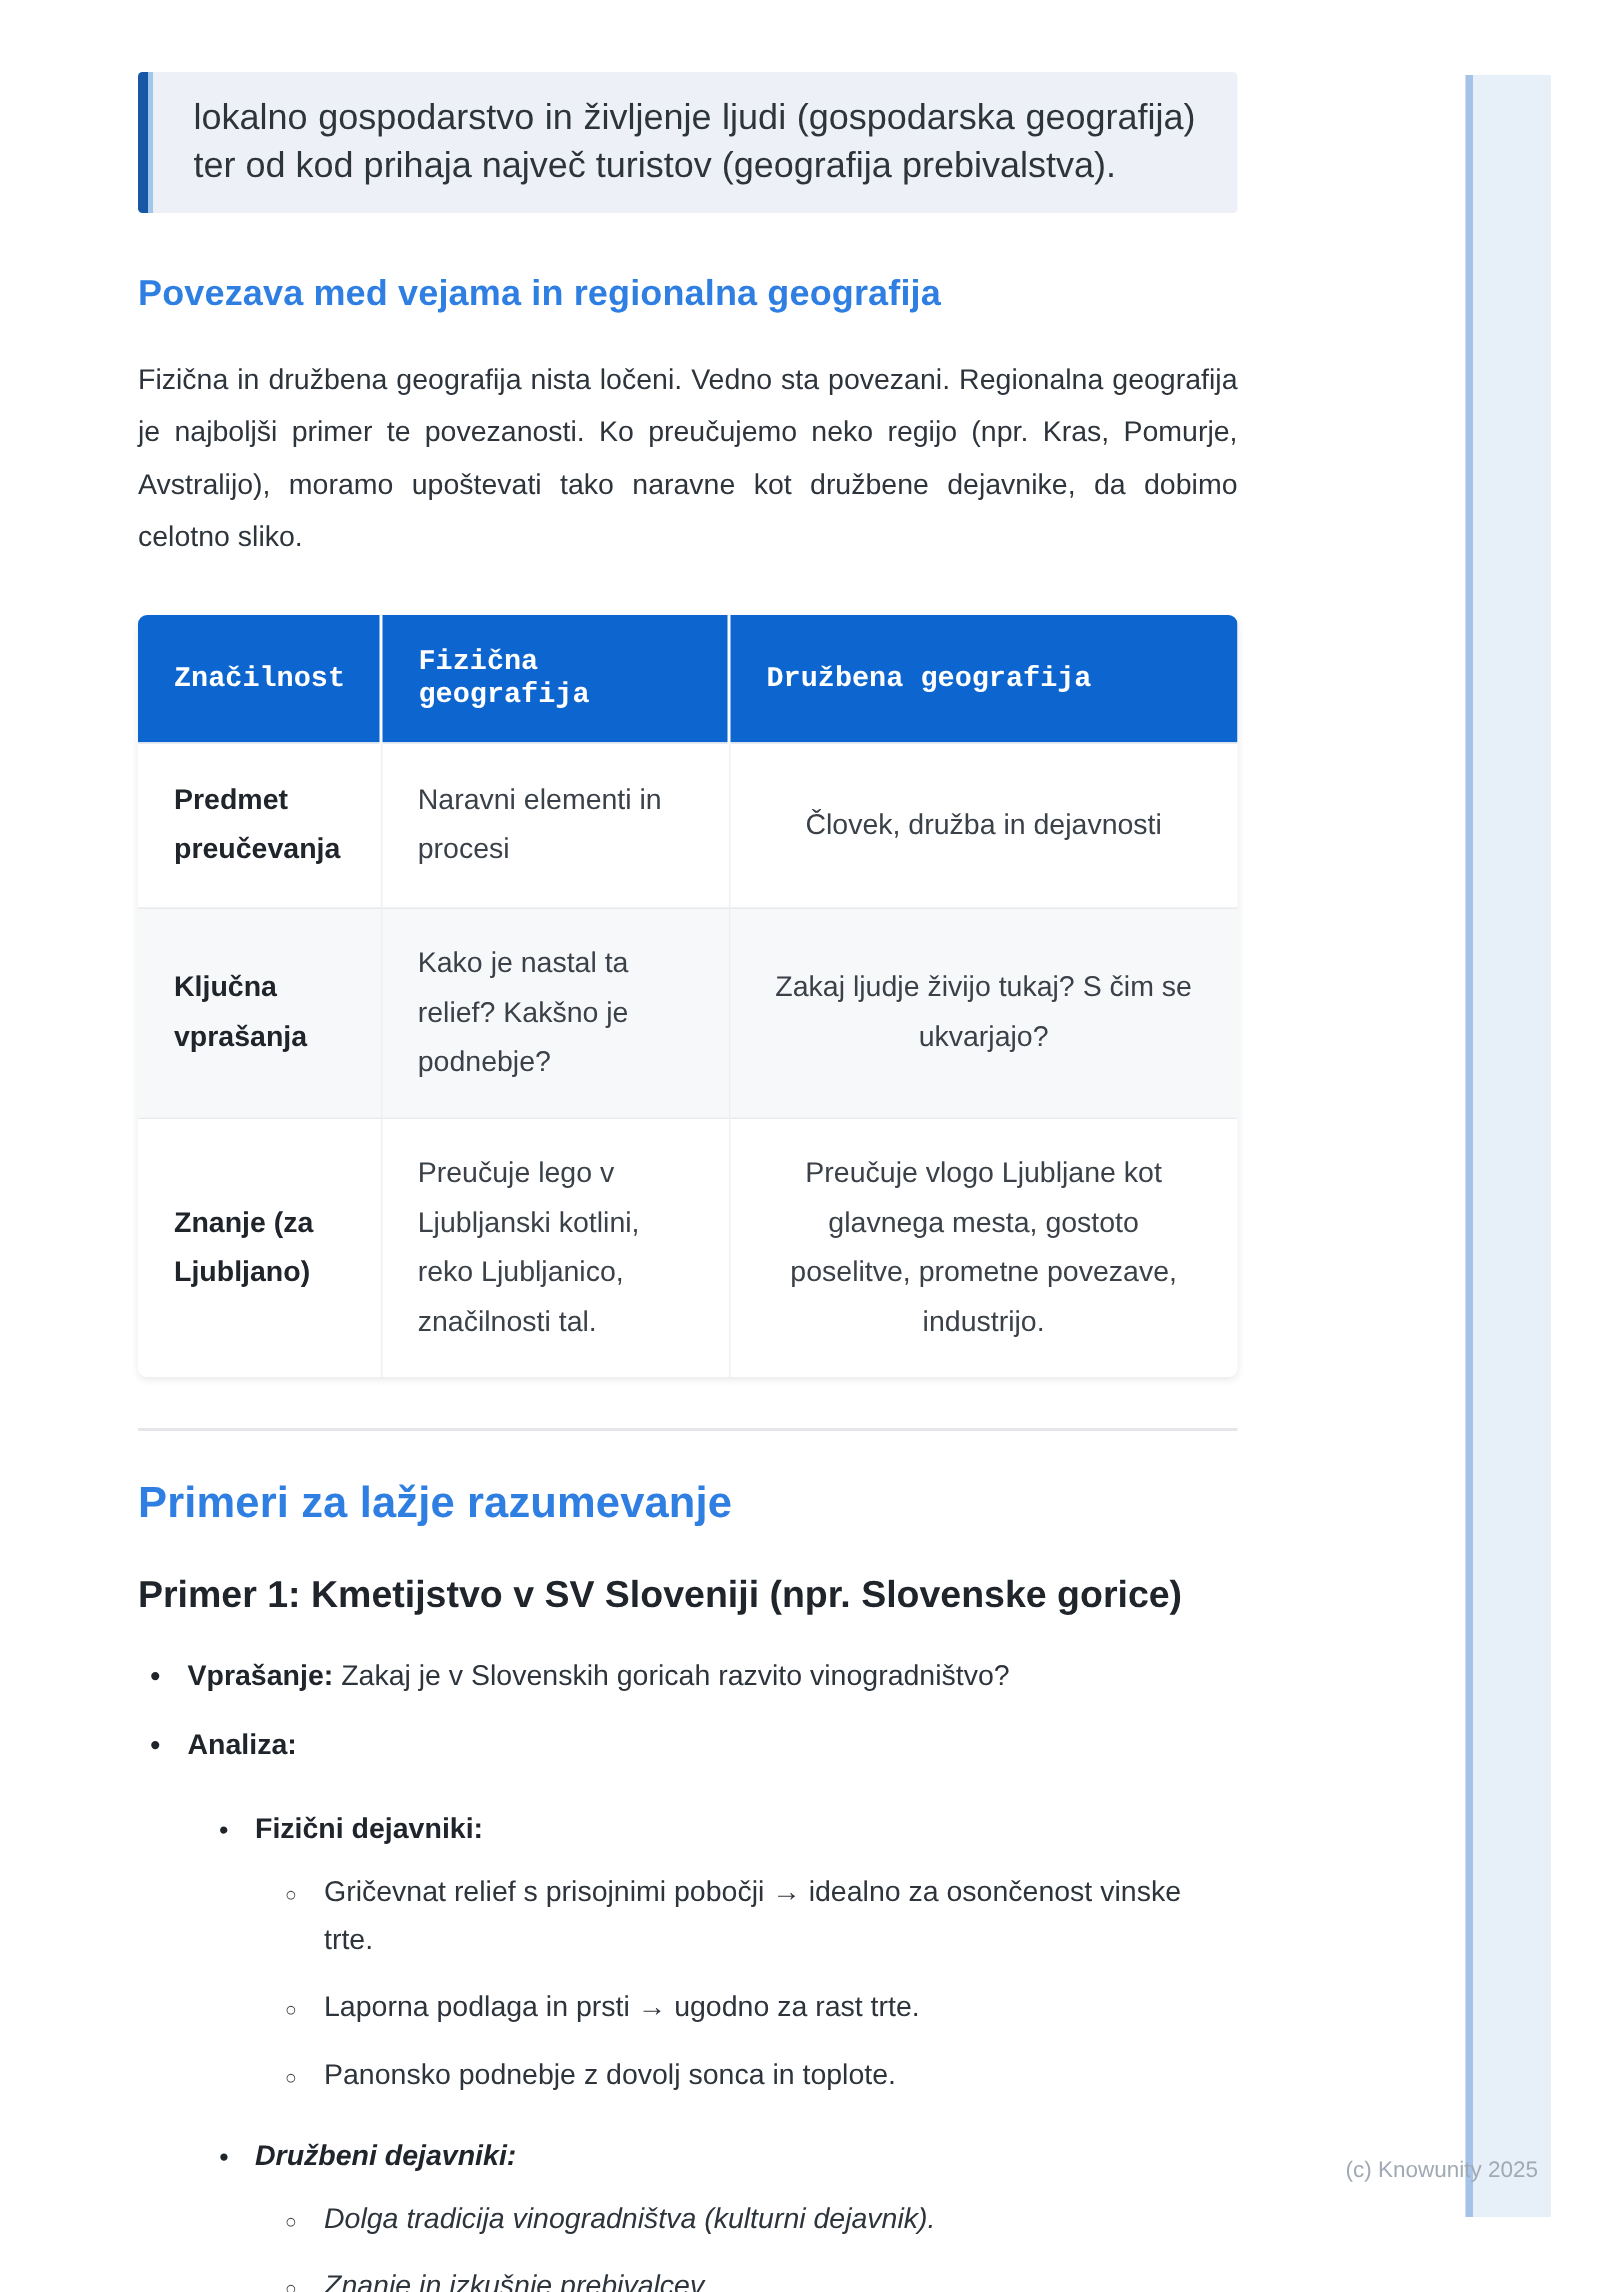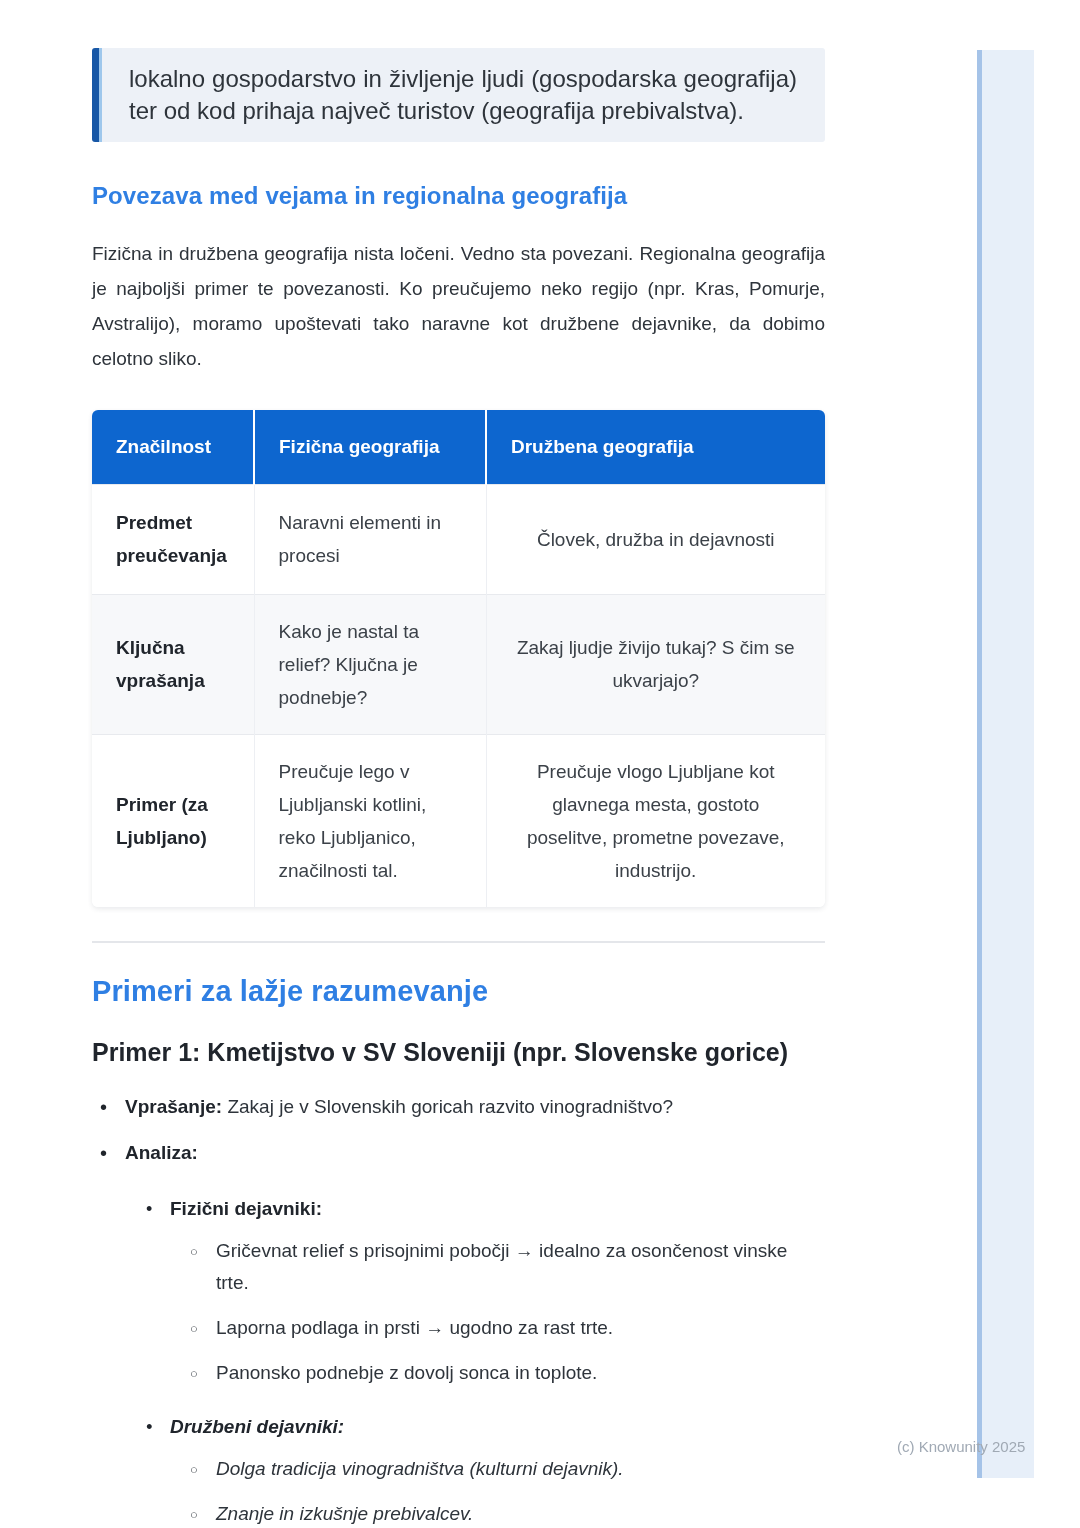--- a/index.html
+++ b/index.html
@@ -63,24 +63,25 @@
     font-size: 19px;
   }
   table.geo-table col.c1 { width: 162px; }
   table.geo-table col.c2 { width: 232px; }
   table.geo-table col.c3 { width: 339px; }
   table.geo-table thead th {
     background: #0d66cf;
     color: #ffffff;
     font-weight: bold;
     text-align: left;
-    height: 74px;
+    height: 85px;
     padding: 10px 24px;
     vertical-align: middle;
     border-right: 2px solid #ffffff;
+    font-family: Liberation Mono, monospace;
   }
   table.geo-table thead th:last-child { border-right: none; }
   table.geo-table tbody td {
     padding: 20px 24px;
     vertical-align: middle;
     line-height: 33px;
     color: #3b4148;
     background: #ffffff;
     border-top: 1px solid #e8eaee;
     border-right: 1px solid #edeff3;
@@ -185,25 +186,25 @@
         </tr>
       </thead>
       <tbody>
         <tr class="r1">
           <td class="rowlabel">Predmet preučevanja</td>
           <td>Naravni elementi in procesi</td>
           <td>Človek, družba in dejavnosti</td>
         </tr>
         <tr class="r2 alt">
           <td class="rowlabel">Ključna vprašanja</td>
-          <td>Kako je nastal ta relief? Ključna je podnebje?</td>
+          <td>Kako je nastal ta relief? Kakšno je podnebje?</td>
           <td>Zakaj ljudje živijo tukaj? S čim se ukvarjajo?</td>
         </tr>
         <tr class="r3">
-          <td class="rowlabel">Primer (za Ljubljano)</td>
+          <td class="rowlabel">Znanje (za Ljubljano)</td>
           <td>Preučuje lego v Ljubljanski kotlini, reko Ljubljanico, značilnosti tal.</td>
           <td>Preučuje vlogo Ljubljane kot glavnega mesta, gostoto poselitve, prometne povezave, industrijo.</td>
         </tr>
       </tbody>
     </table>
   </div>
 
   <hr class="divider">
 
   <h2 class="big-heading">Primeri za lažje razumevanje</h2>

